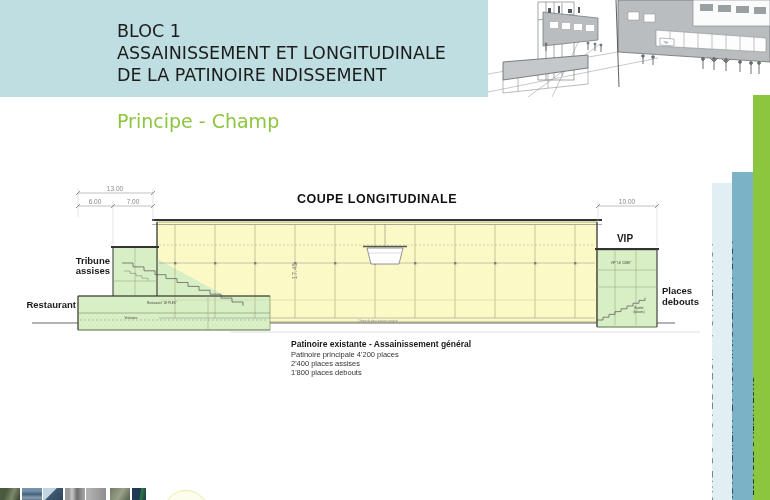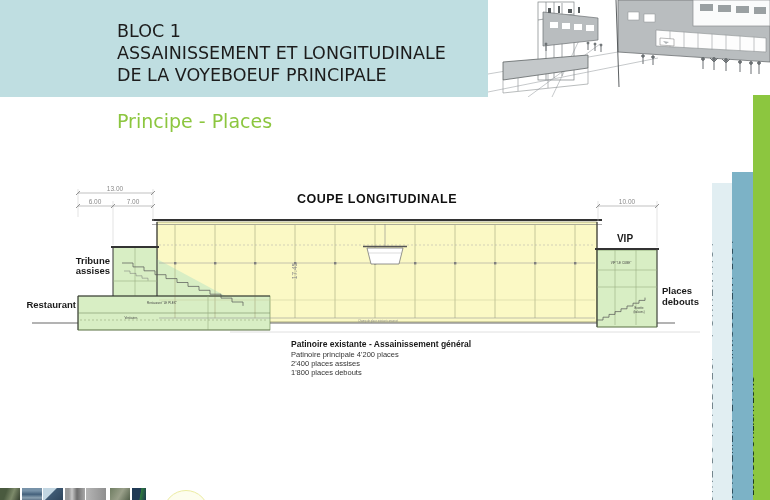--- a/index.html
+++ b/index.html
@@ -32,21 +32,21 @@
 </style>
 </head>
 <body>
 
 <div class="page">
 
   <div class="header-band"></div>
   <div class="title-block">
     <div>BLOC 1</div>
     <div>ASSAINISSEMENT ET LONGITUDINALE</div>
-    <div>DE LA VOYEBOEUF PRINCIPALE</div>
+    <div>DE LA PATINOIRE NDISSEMENT</div>
   </div>
 
   <svg class="sketch" viewBox="0 0 282 97" width="282" height="97">
     <rect x="0" y="0" width="282" height="97" fill="#ffffff"></rect>
 
     <g stroke="#aeb2b4" stroke-width="0.7" fill="none">
       <line x1="0" y1="74" x2="130" y2="52"></line>
       <line x1="0" y1="92" x2="170" y2="58"></line>
       <line x1="40" y1="97" x2="112" y2="44"></line>
       <line x1="96" y1="30" x2="64" y2="97"></line>
@@ -137,21 +137,21 @@
         <line x1="100" y1="44" x2="100" y2="50"></line>
       <circle cx="107" cy="44" r="1"></circle>
         <line x1="107" y1="45" x2="107" y2="51"></line>
       <circle cx="113" cy="45" r="1"></circle>
         <line x1="113" y1="46" x2="113" y2="52"></line>
       <circle cx="58" cy="44" r="1"></circle>
         <line x1="58" y1="45" x2="58" y2="51"></line>
     </g>
   </svg>
 
-  <div class="subtitle">Principe - Places</div>
+  <div class="subtitle">Principe - Champ</div>
 
   <svg class="section-drawing" viewBox="0 0 710 215" width="710" height="215">
 
     <line x1="32" y1="148" x2="78" y2="148" stroke="#9a9a9a" stroke-width="1.3"></line>
     <line x1="270" y1="148" x2="675" y2="148" stroke="#9a9a9a" stroke-width="1.6"></line>
     <line x1="230" y1="157" x2="700" y2="157" stroke="#d8d8d8" stroke-width="0.8"></line>
 
     <rect x="157" y="47" width="440" height="100" fill="#fbf9c5" stroke="#8a8a5c" stroke-width="0.7"></rect>
 
     <polygon points="113,73 157,73 157,84 246,132 246,148 113,148" fill="#d8eec4"></polygon>

